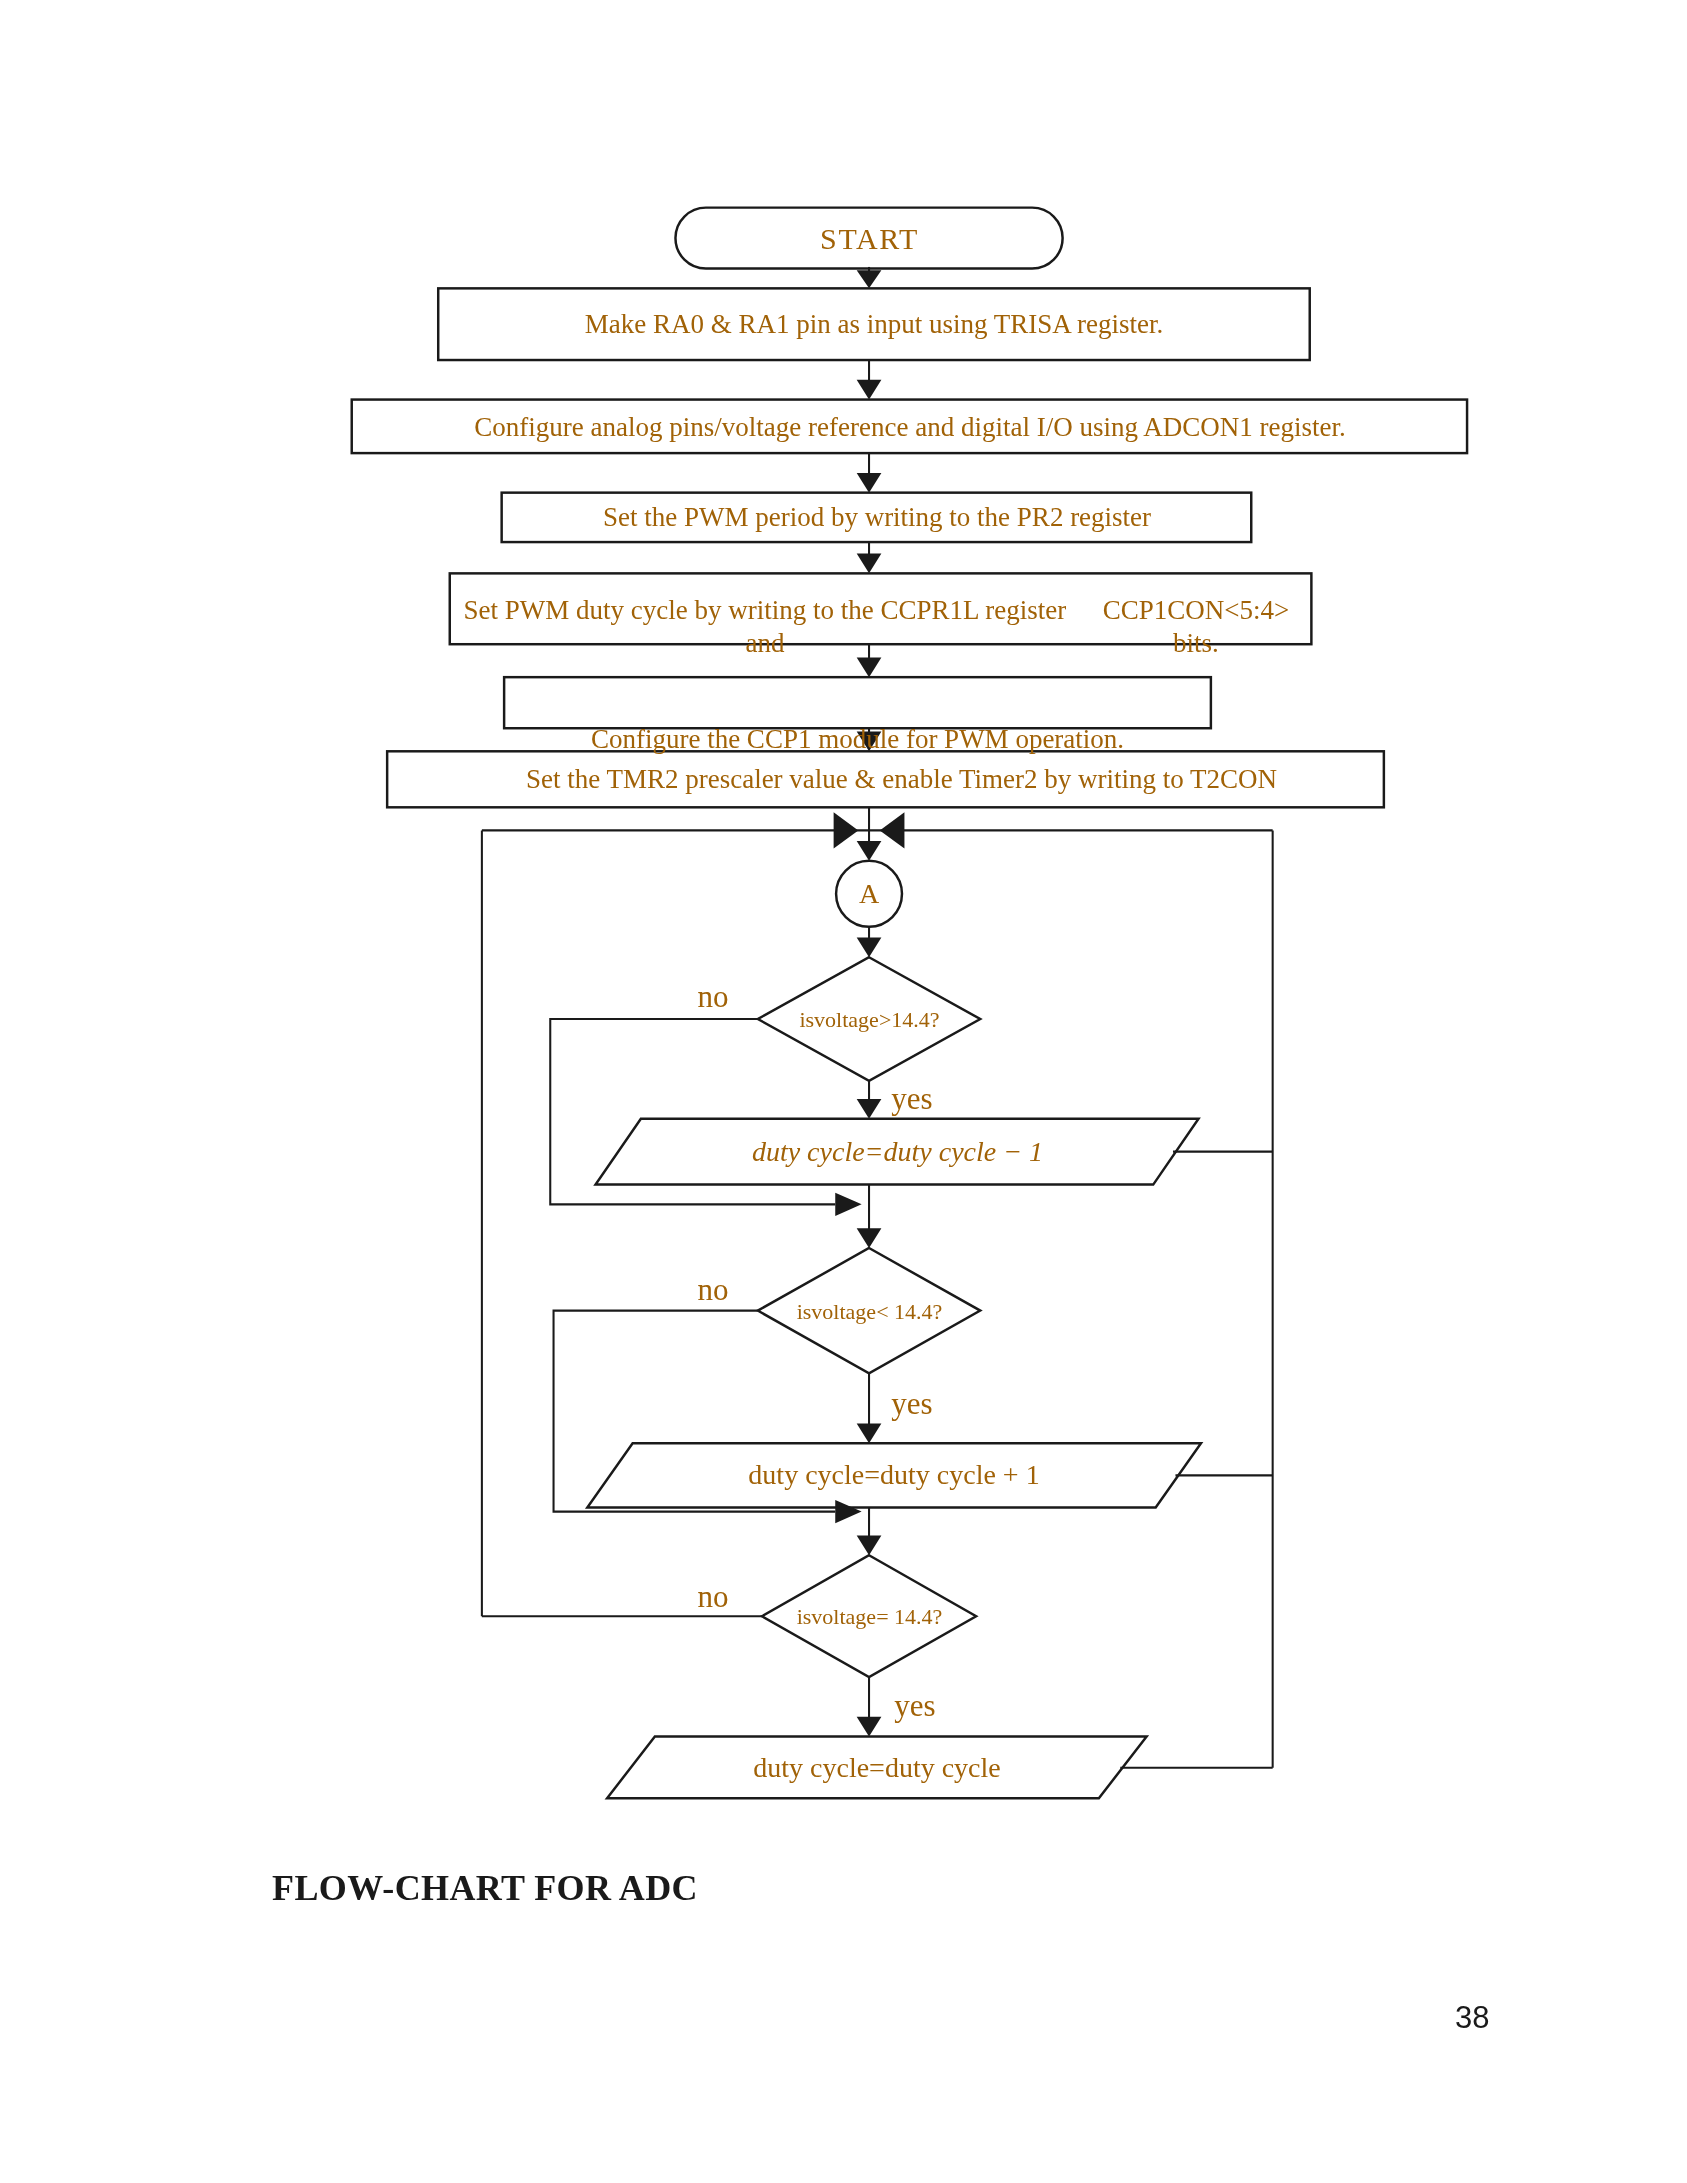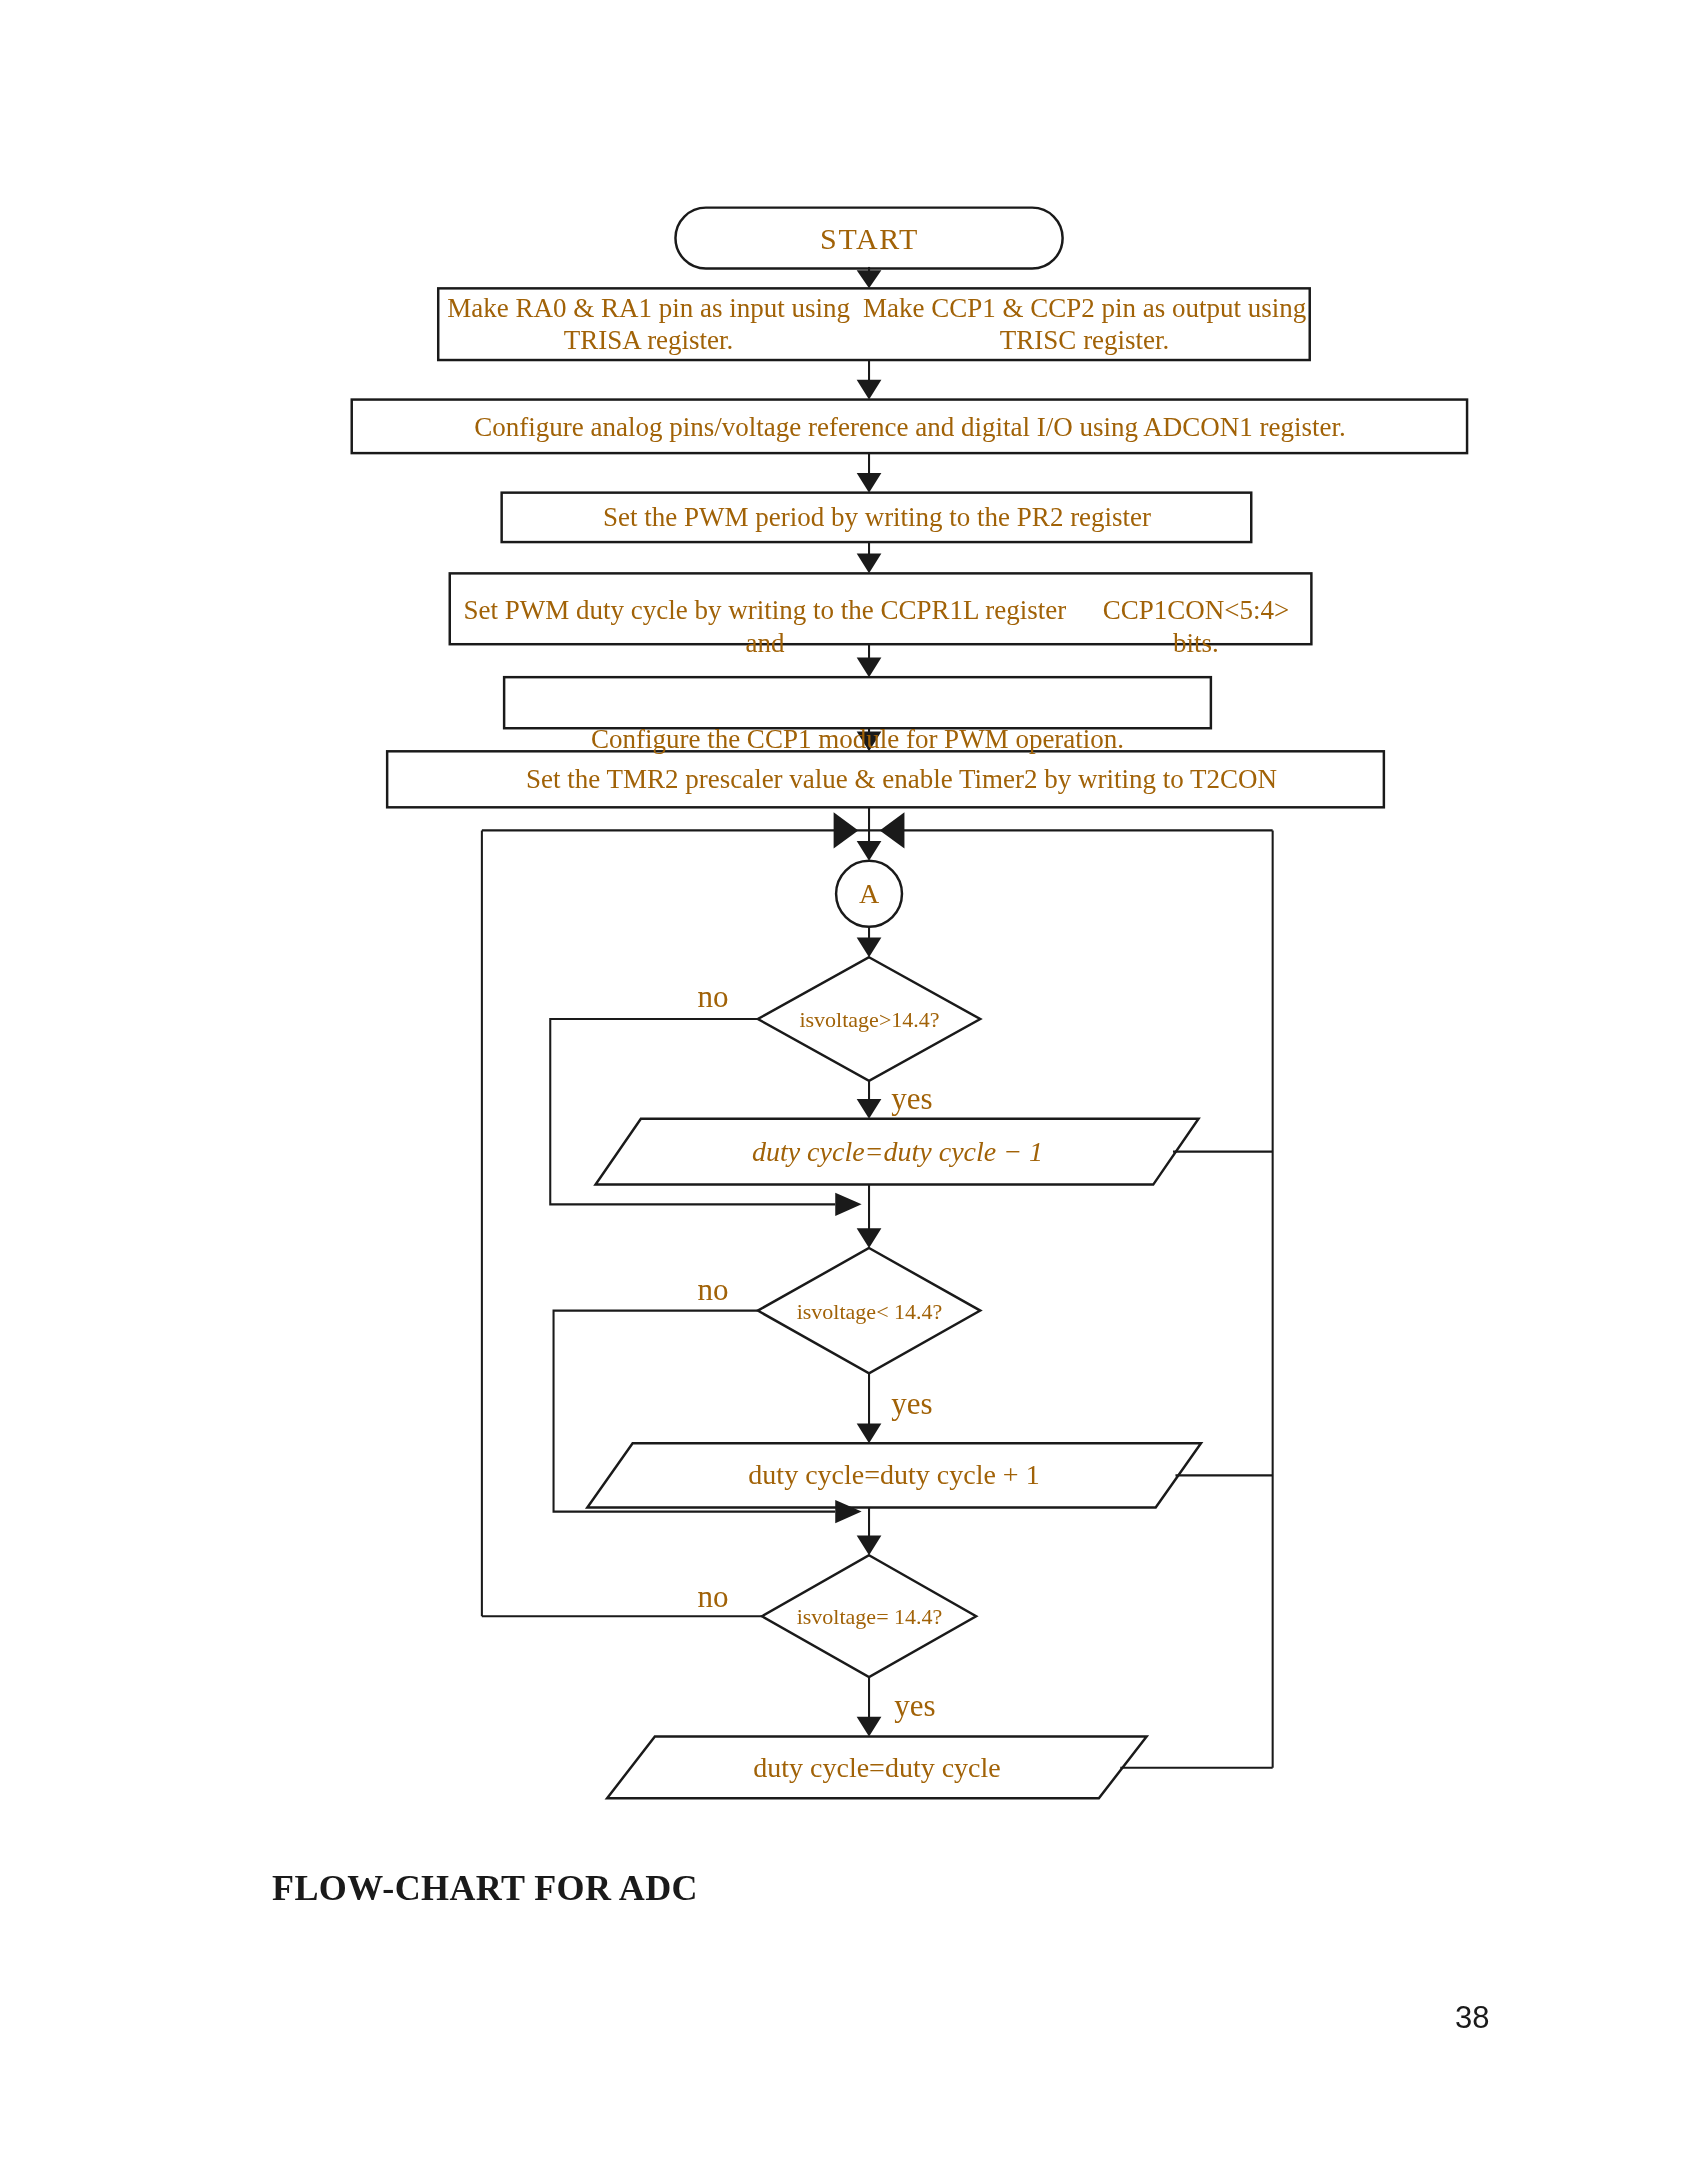--- a/index.html
+++ b/index.html
@@ -92,21 +92,20 @@
 
     <polygon points="1014,1448 1014,1476 1046,1462"></polygon>
     <polygon points="1014,1821 1014,1849 1046,1835"></polygon>
   </g>
 </svg>
 
 <div class="txt" style="left:676px;top:208px;width:387px;height:61px;font-size:30px;letter-spacing:1.6px;">START</div>
 
 <div class="txt col boxtext" style="left:438px;top:288px;width:872px;height:72px;">
   <div>Make RA0 &amp; RA1 pin as input using TRISA register.</div>
-  <div>Make CCP1 &amp; CCP2 pin as output using TRISC register.</div>
 </div>
 
 <div class="txt boxtext" style="left:352px;top:400px;width:1116px;height:54px;">Configure analog pins/voltage reference and digital I/O using ADCON1 register.</div>
 
 <div class="txt boxtext" style="left:502px;top:493px;width:750px;height:49px;">Set the PWM period by writing to the PR2 register</div>
 
 <div class="txt col boxtext" style="left:450px;top:593px;width:862px;height:67px;">
   <div>Set PWM duty cycle by writing to the CCPR1L register and</div>
   <div>CCP1CON&lt;5:4&gt; bits.</div>
 </div>

